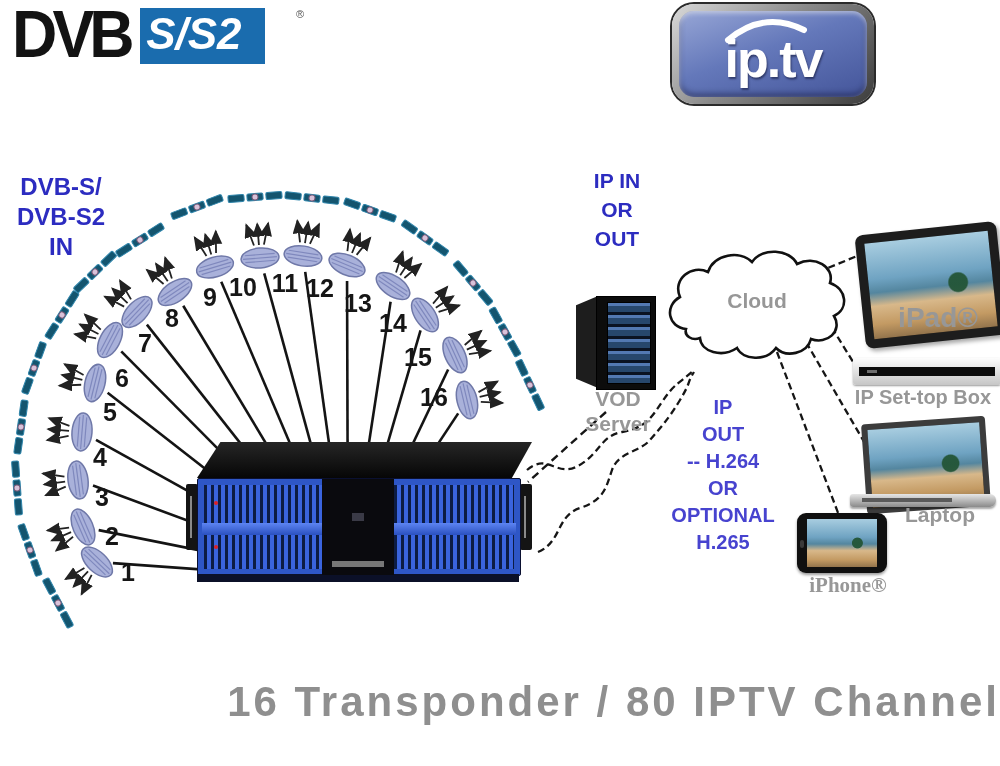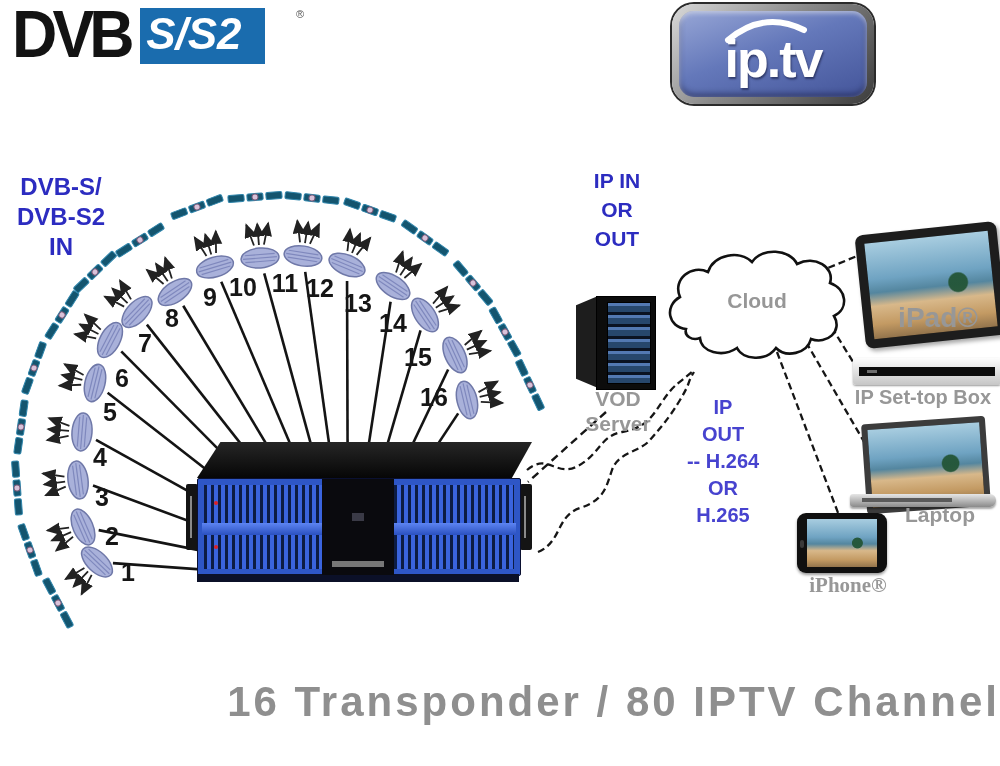--- a/index.html
+++ b/index.html
@@ -430,20 +430,21 @@
   <div>IP IN</div>
   <div>OR</div>
   <div>OUT</div>
 </div>
 
 <div class="abs bluelbl ip-out">
   <div>IP</div>
   <div>OUT</div>
   <div>-- H.264</div>
   <div>OR</div>
+  <div>OPTIONAL</div>
   <div>H.265</div>
 </div>
 
 <div class="abs server overlay">
   <div class="abs srv-top"></div>
   <div class="abs srv-ear" style="left:0;">
       <i></i>
     </div>
   <div class="abs srv-ear" style="left:334px;">
       <i></i>

